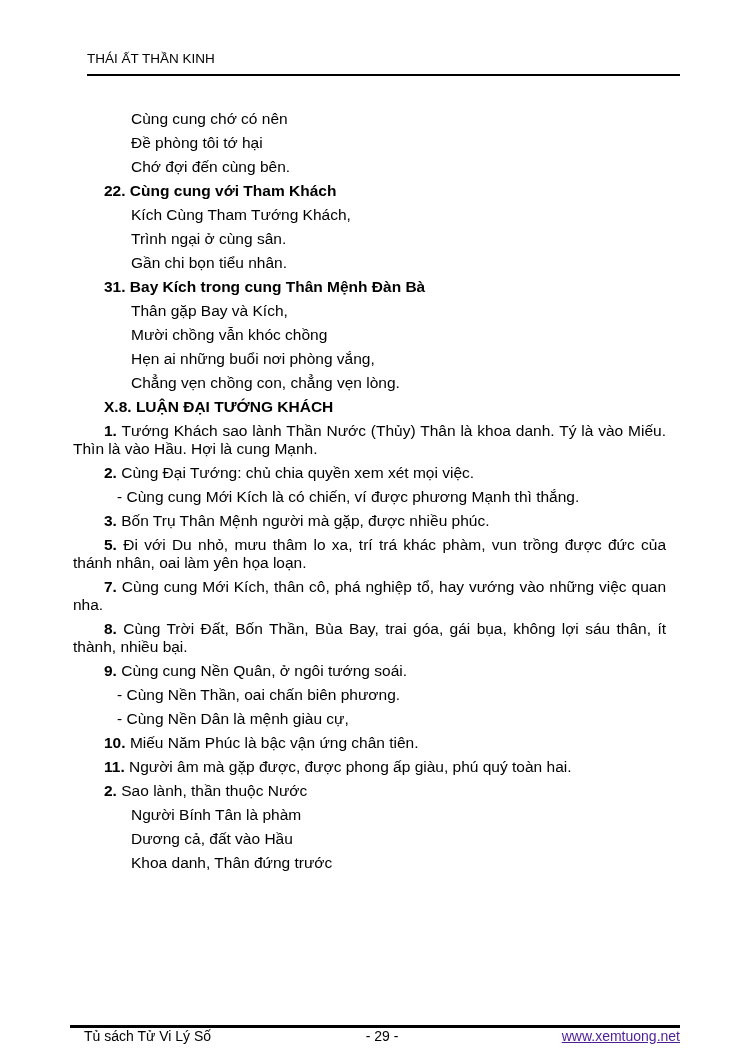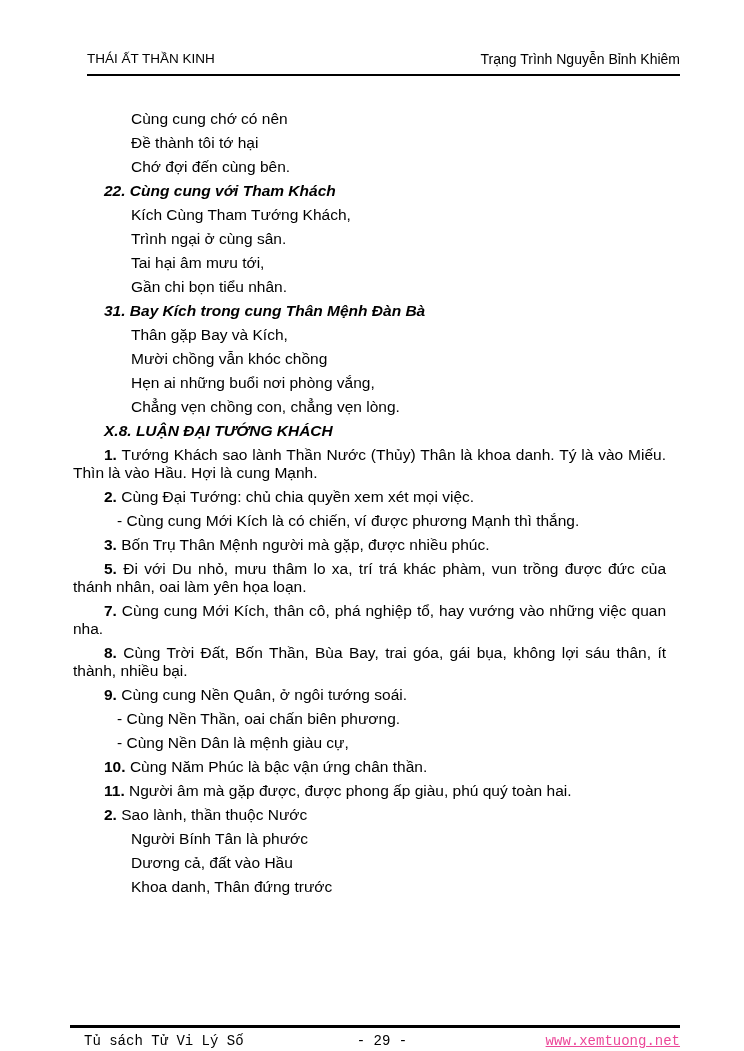--- a/index.html
+++ b/index.html
@@ -33,79 +33,75 @@
   .content {
     position: absolute;
     left: 73px; top: 86px;
     width: 593px;
     font-size: 15.5px;
     line-height: 18px;
   }
   .block { margin: 0 0 6px 0; }
   .verse   { padding-left: 58px; }
   .dash    { padding-left: 44px; }
-  .heading { padding-left: 31px; font-weight: bold; font-style: italic; }
+  .heading { padding-left: 31px; font-weight: bold; }
   .numbered { text-indent: 31px; text-align: justify; }
   .numbered .num { font-weight: bold; }
   
   .footer {
     position: absolute;
     left: 70px; right: 64px; top: 1001px;
     border-top: 3px solid #000;
-    padding-top: 5px;
     display: flex;
     align-items: baseline;
     font-size: 14px;
     line-height: 17px;
-    font-family: Liberation Mono, monospace;
   }
   .footer .left  { flex: 1; padding-left: 14px; }
   .footer .center{ flex: 0 0 auto; }
   .footer .right { flex: 1; text-align: right; }
-  .footer .right a, .footer .right span { color: #ec4899; text-decoration: underline; }
+  .footer .right a, .footer .right span { color: #4c1d95; text-decoration: underline; }
 </style>
 </head>
 <body>
 
 <div class="page">
 
   <div class="header">
     <span class="left">THÁI ẤT THẦN KINH</span>
-    <span class="right">Trạng Trình Nguyễn Bỉnh Khiêm</span>
   </div>
 
   <div class="content" id="body-content">
       <p class="block verse">Cùng cung chớ có nên</p>
-      <p class="block verse">Đề thành tôi tớ hại</p>
+      <p class="block verse">Đề phòng tôi tớ hại</p>
       <p class="block verse">Chớ đợi đến cùng bên.</p>
       <p class="block heading">22. Cùng cung với Tham Khách</p>
       <p class="block verse">Kích Cùng Tham Tướng Khách,</p>
       <p class="block verse">Trình ngại ở cùng sân.</p>
-      <p class="block verse">Tai hại âm mưu tới,</p>
       <p class="block verse">Gần chi bọn tiểu nhân.</p>
       <p class="block heading">31. Bay Kích trong cung Thân Mệnh Đàn Bà</p>
       <p class="block verse">Thân gặp Bay và Kích,</p>
       <p class="block verse">Mười chồng vẫn khóc chồng</p>
       <p class="block verse">Hẹn ai những buổi nơi phòng vắng,</p>
       <p class="block verse">Chẳng vẹn chồng con, chẳng vẹn lòng.</p>
       <p class="block heading">X.8. LUẬN ĐẠI TƯỚNG KHÁCH</p>
       <p class="block numbered"><span class="num">1.</span> <span>Tướng Khách sao lành Thần Nước (Thủy) Thân là khoa danh. Tý là vào Miếu. Thìn là vào Hầu. Hợi là cung Mạnh.</span></p>
       <p class="block numbered"><span class="num">2.</span> <span>Cùng Đại Tướng: chủ chia quyền xem xét mọi việc.</span></p>
       <p class="block dash">- Cùng cung Mới Kích là có chiến, ví được phương Mạnh thì thắng.</p>
       <p class="block numbered"><span class="num">3.</span> <span>Bốn Trụ Thân Mệnh người mà gặp, được nhiều phúc.</span></p>
       <p class="block numbered"><span class="num">5.</span> <span>Đi với Du nhỏ, mưu thâm lo xa, trí trá khác phàm, vun trồng được đức của thánh nhân, oai làm yên họa loạn.</span></p>
       <p class="block numbered"><span class="num">7.</span> <span>Cùng cung Mới Kích, thân cô, phá nghiệp tổ, hay vướng vào những việc quan nha.</span></p>
       <p class="block numbered"><span class="num">8.</span> <span>Cùng Trời Đất, Bốn Thần, Bùa Bay, trai góa, gái bụa, không lợi sáu thân, ít thành, nhiều bại.</span></p>
       <p class="block numbered"><span class="num">9.</span> <span>Cùng cung Nền Quân, ở ngôi tướng soái.</span></p>
       <p class="block dash">- Cùng Nền Thần, oai chấn biên phương.</p>
       <p class="block dash">- Cùng Nền Dân là mệnh giàu cự,</p>
-      <p class="block numbered"><span class="num">10.</span> <span>Cùng Năm Phúc là bậc vận ứng chân thần.</span></p>
+      <p class="block numbered"><span class="num">10.</span> <span>Miếu Năm Phúc là bậc vận ứng chân tiên.</span></p>
       <p class="block numbered"><span class="num">11.</span> <span>Người âm mà gặp được, được phong ấp giàu, phú quý toàn hai.</span></p>
       <p class="block numbered"><span class="num">2.</span> <span>Sao lành, thần thuộc Nước</span></p>
-      <p class="block verse">Người Bính Tân là phước</p>
+      <p class="block verse">Người Bính Tân là phàm</p>
       <p class="block verse">Dương cả, đất vào Hầu</p>
       <p class="block verse">Khoa danh, Thân đứng trước</p>
     </div>
 
   <div class="footer">
     <span class="left">Tủ sách Tử Vi Lý Số</span>
     <span class="center">- 29 -</span>
     <span class="right"><span>www.xemtuong.net</span></span>
   </div>
 

